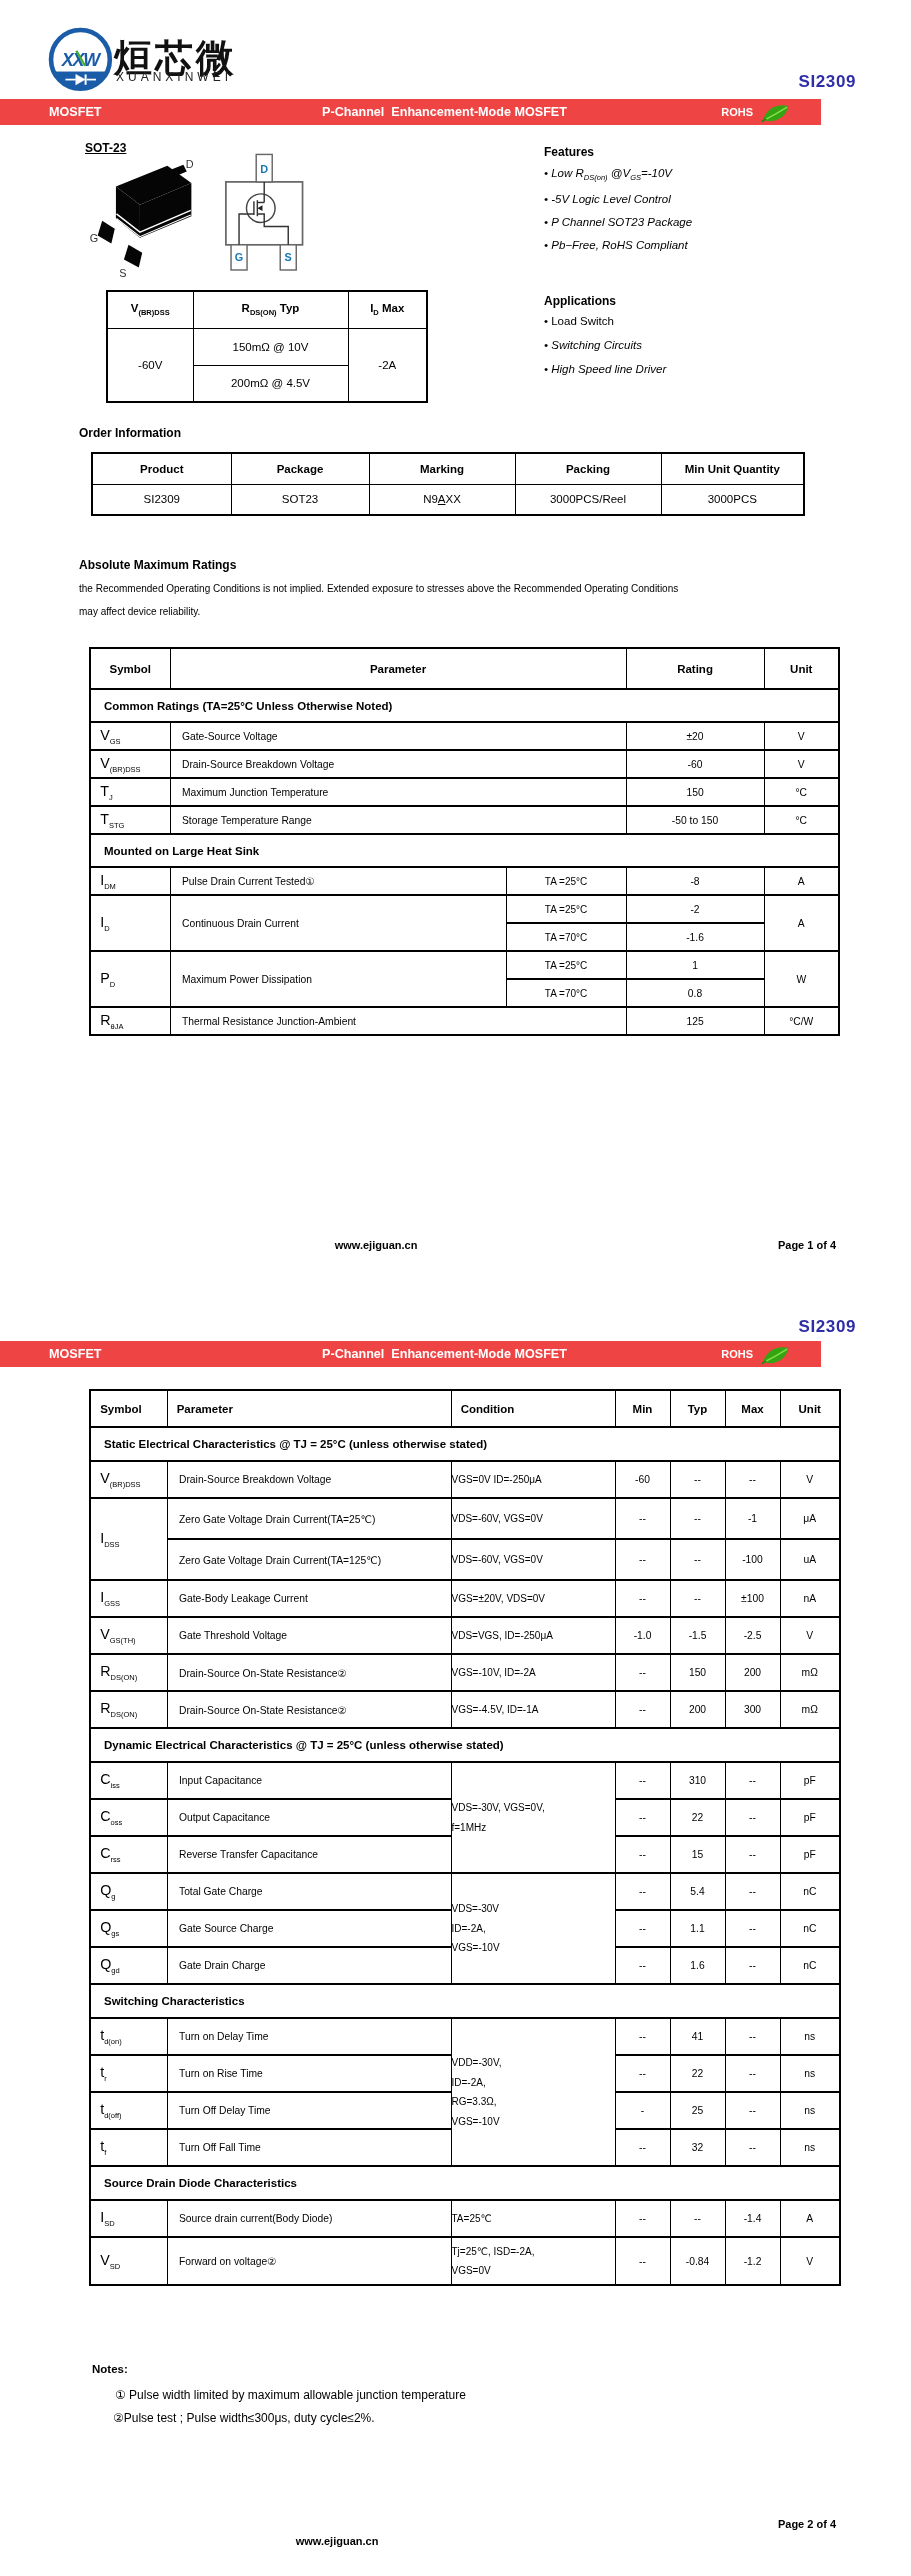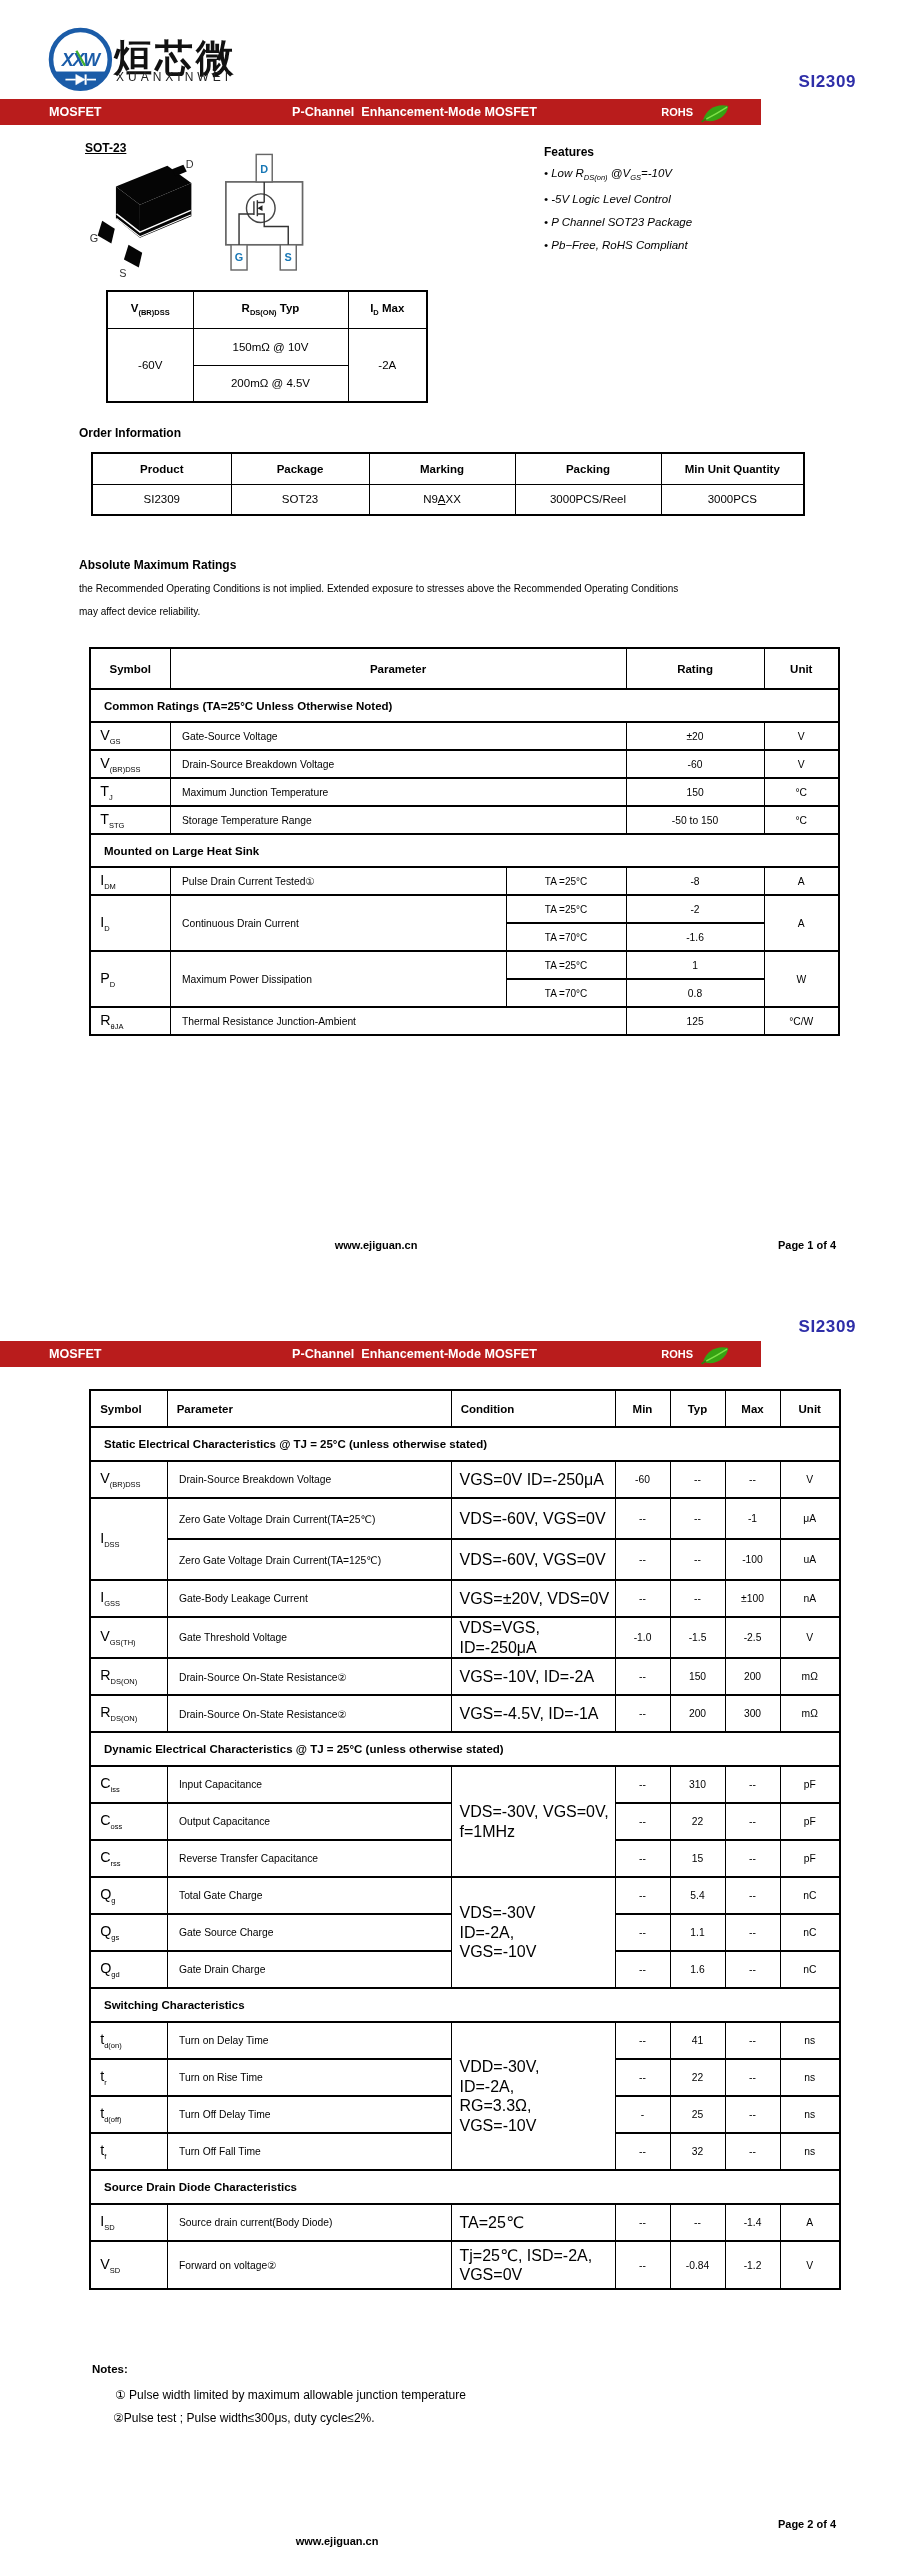--- a/index.html
+++ b/index.html
@@ -5,21 +5,21 @@
   * { margin:0; padding:0; box-sizing:border-box; }
   html,body { background:#fff; }
   body { width:911px; height:2576px; position:relative; font-family:"Liberation Sans","DejaVu Sans",sans-serif; color:#000; }
   .page { position:absolute; left:0; width:911px; }
   #page1 { top:0; height:1291px; }
   #page2 { top:1291px; height:1285px; }
   .abs { position:absolute; }
 
   
   .pn { position:absolute; right:55px; font-size:17px; font-weight:bold; color:#2E2EA8; letter-spacing:0.6px; }
-  .bar { position:absolute; left:0; width:761px; height:26px; background:#b91c1c; color:#fff; }
+  .bar { position:absolute; left:0; width:821px; height:26px; background:#ef4444; color:#fff; }
   .bar-left { position:absolute; left:49px; top:50%; transform:translateY(-50%); font-size:12.6px; font-weight:bold; }
   .bar-center { position:absolute; left:calc(50% + 34px); top:50%; transform:translate(-50%,-50%); font-size:12.6px; font-weight:bold; white-space:pre; }
   .bar-rohs { position:absolute; right:68px; top:50%; transform:translateY(-50%); font-size:11px; font-weight:bold; }
   .leaf { position:absolute; right:31px; top:2.9px; }
 
   .logo-cn { position:absolute; left:114px; top:33px; font-size:38px; font-weight:bold; letter-spacing:2.9px; color:#111; }
   .logo-en { position:absolute; left:116px; top:70px; font-size:12px; letter-spacing:4px; color:#222; }
 
   
   .h1 { font-size:12px; font-weight:bold; }
@@ -37,21 +37,21 @@
   
   table { border-collapse:collapse; table-layout:fixed; background:#fff; }
   .dt { border:2.3px solid #000; }
   .dt td { border:1.7px solid #000; vertical-align:middle; }
   .big td { border-left-width:1.1px; border-right-width:1.1px; border-top-width:2.3px; border-bottom-width:2.3px; }
   .hd td { font-size:11.5px; font-weight:bold; text-align:center; }
   .sec { font-size:11.5px; font-weight:bold; text-align:left; padding-left:13px; }
   .sym { font-size:14.3px; text-align:left; padding-left:9.2px; }
   .sym sub { font-size:7.5px; }
   .param { font-size:10.3px; text-align:left; padding-left:11.5px; }
-  .cond { font-size:16px; text-align:left; padding-left:8px; white-space:pre-line; line-height:19.5px; }
+  .cond { font-size:10px; text-align:left; white-space:pre-line; line-height:19.5px; }
   .condc { font-size:10px; text-align:center; white-space:pre-line; }
   .val { font-size:10.3px; text-align:center; }
   .spec td { height:37px; font-size:11.5px; text-align:center; }
   .order td { height:31px; font-size:11.5px; text-align:center; }
   .amr td { height:28px; }
   .amr tr.hdr td { height:41px; }
   .amr tr.secr td { height:33px; }
   .ec td { height:37px; }
   .ec tr.hdr td { height:37px; }
   .ec tr.secr td { height:34px; }
@@ -138,20 +138,28 @@
   <div class="abs" style="left:544px; top:145px;">
     <div class="h1">Features</div>
     <ul class="feat-list">
       <li><span>• Low R</span><sub style="font-size:7.5px">DS(on)</sub><span> @V</span><sub style="font-size:7.5px">GS</sub><span>=-10V</span></li>
       <li>• -5V Logic Level Control</li>
       <li>• P Channel SOT23 Package</li>
       <li>• Pb−Free, RoHS Compliant</li>
     </ul>
   </div>
 
+  <div class="abs" style="left:544px; top:294px;">
+    <div class="h1">Applications</div>
+    <ul class="app-list">
+      <li class="up">• Load Switch</li>
+      <li class="it">• Switching Circuits</li>
+      <li class="it">• High Speed line Driver</li>
+    </ul>
+  </div>
 
   <table class="dt spec abs" style="left:106px; top:290px; width:320px;">
     <colgroup>
         <col style="width:86px">
         <col style="width:155px">
         <col style="width:79px">
       </colgroup>
     <tbody>
         <tr class="hd">
       <td><span>V</span><sub style="font-size:7.5px">(BR)DSS</sub></td>

